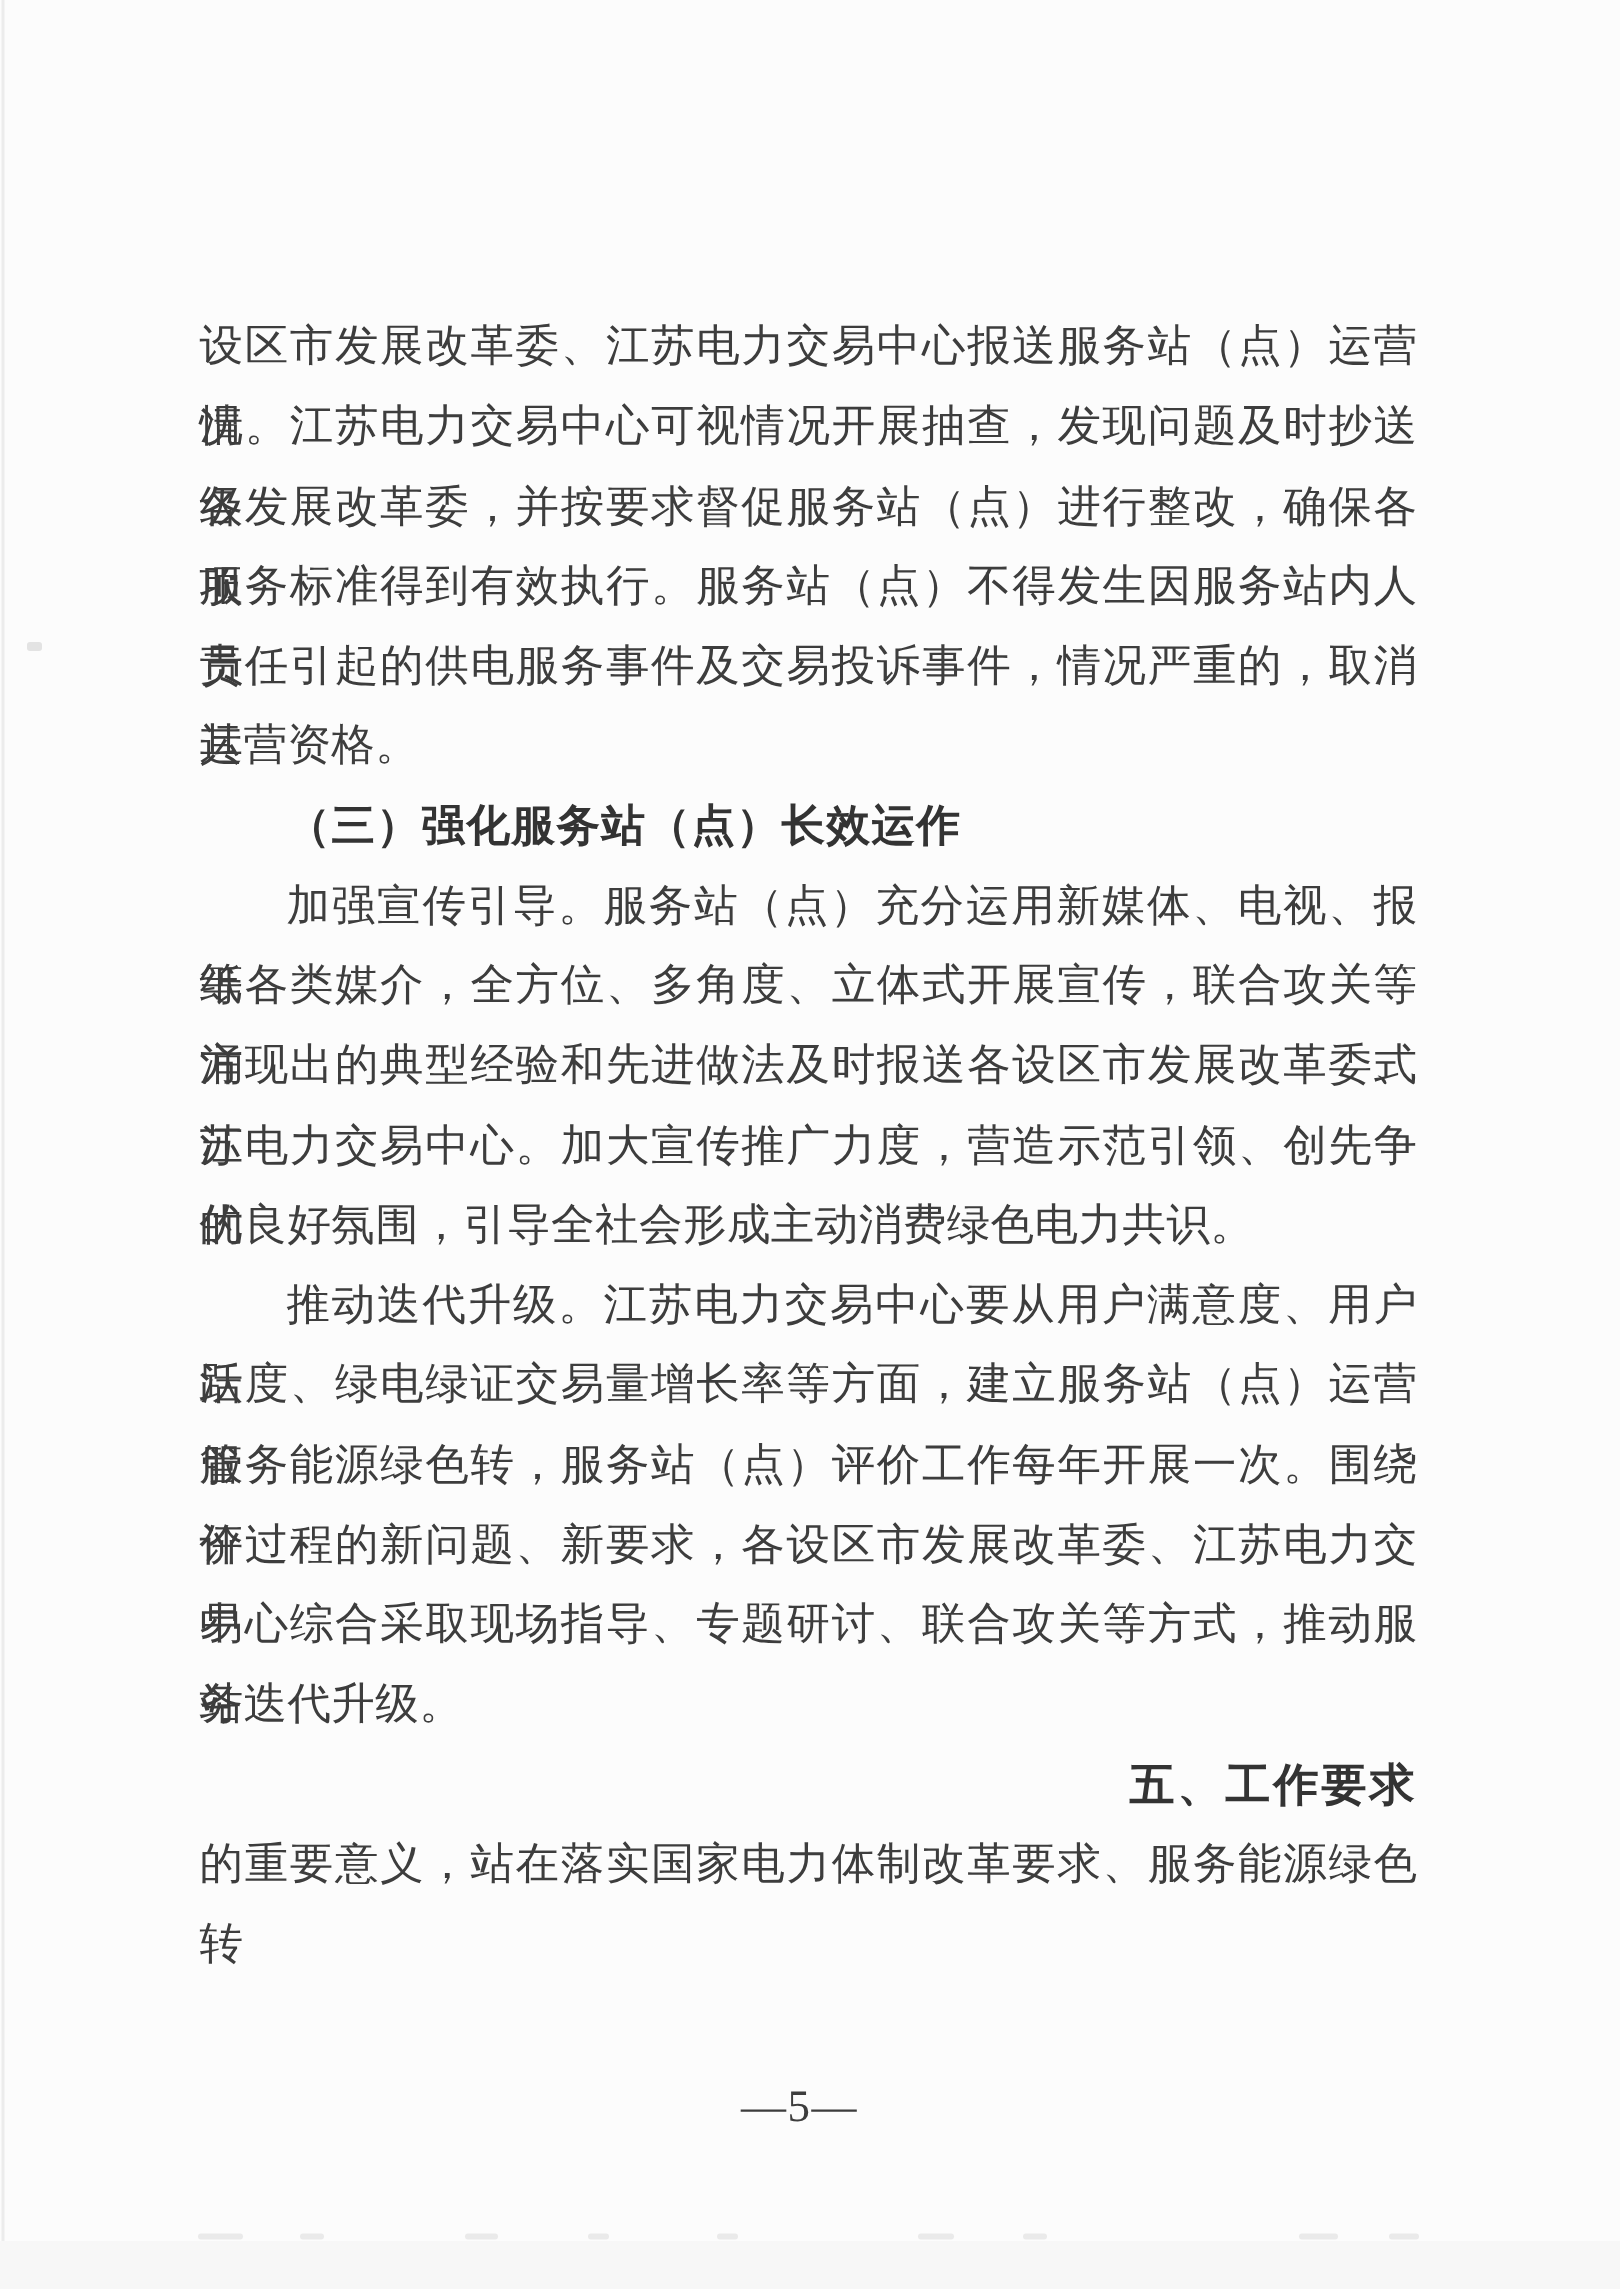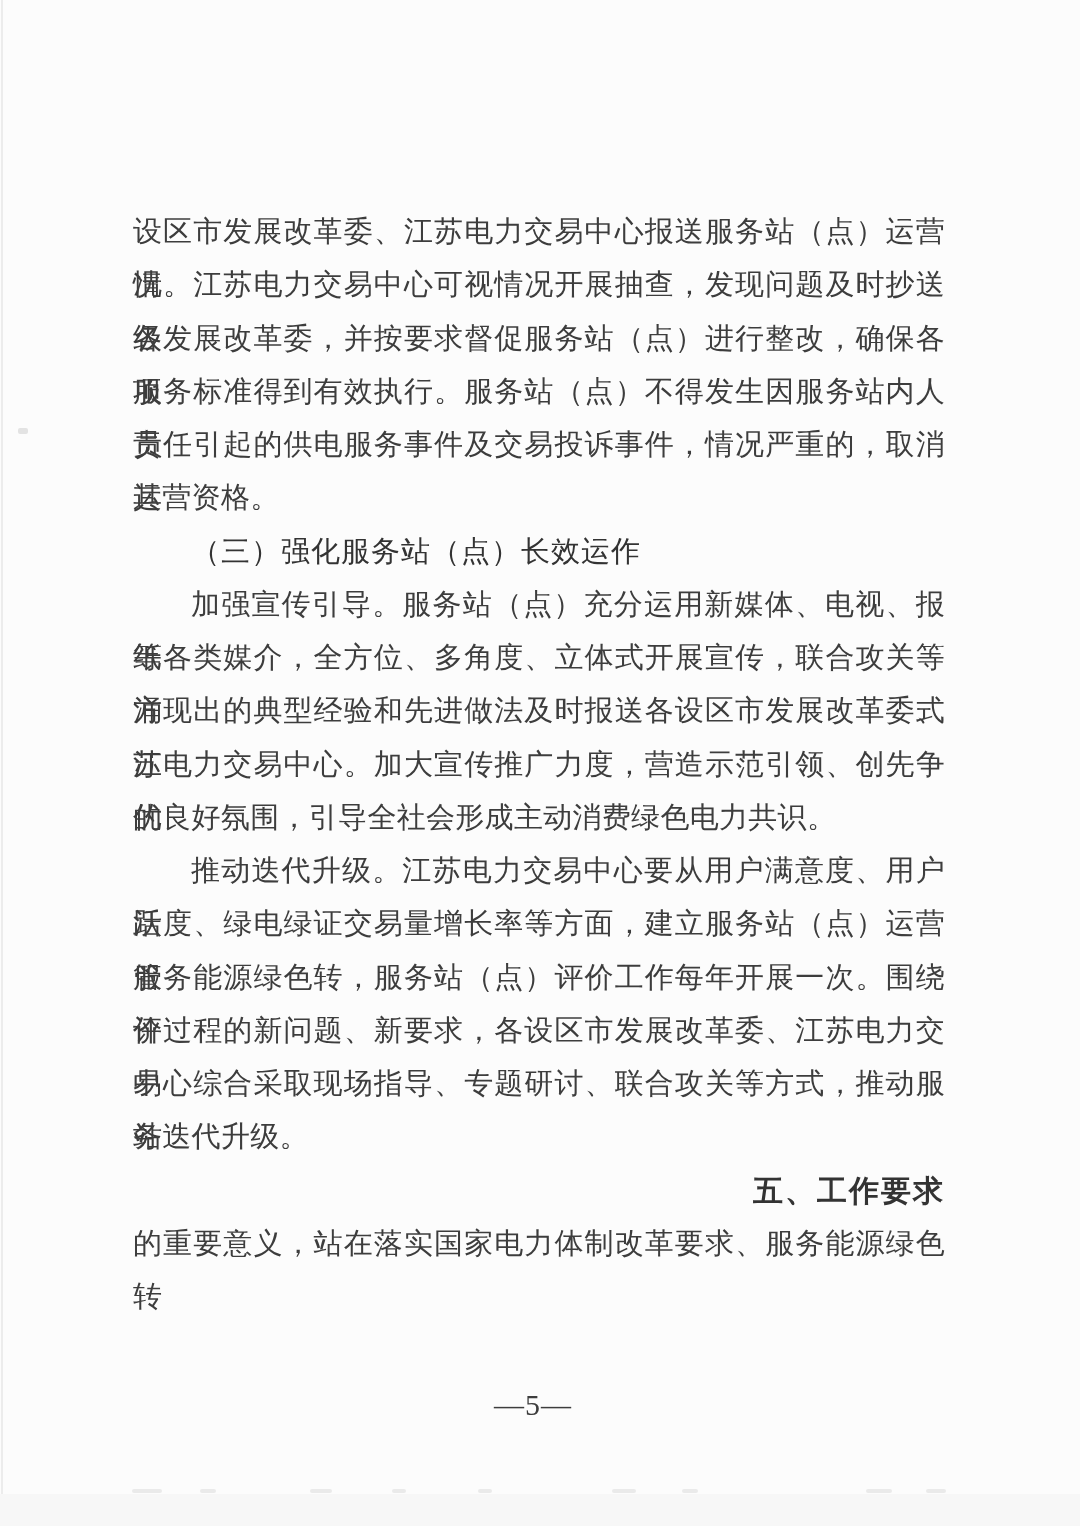--- a/index.html
+++ b/index.html
@@ -36,21 +36,21 @@
     white-space:nowrap;
     letter-spacing:0.3px;
   }
   .line.justify{
     white-space:normal;
     text-align:justify;
     text-align-last:justify;
   }
   .line.indent{ text-indent:58px; }
   .line.h-kai{
-    font-weight:normal;
+    font-weight:bold;
     color:var(--ink-heading,#333333);
     letter-spacing:1px;
   }
   .line.h-hei{
     font-family:"Liberation Sans","DejaVu Sans",sans-serif;
     font-weight:bold;
     font-size:30px;
     color:var(--ink-heading,#333333);
     letter-spacing:2px;
     text-align:right;

